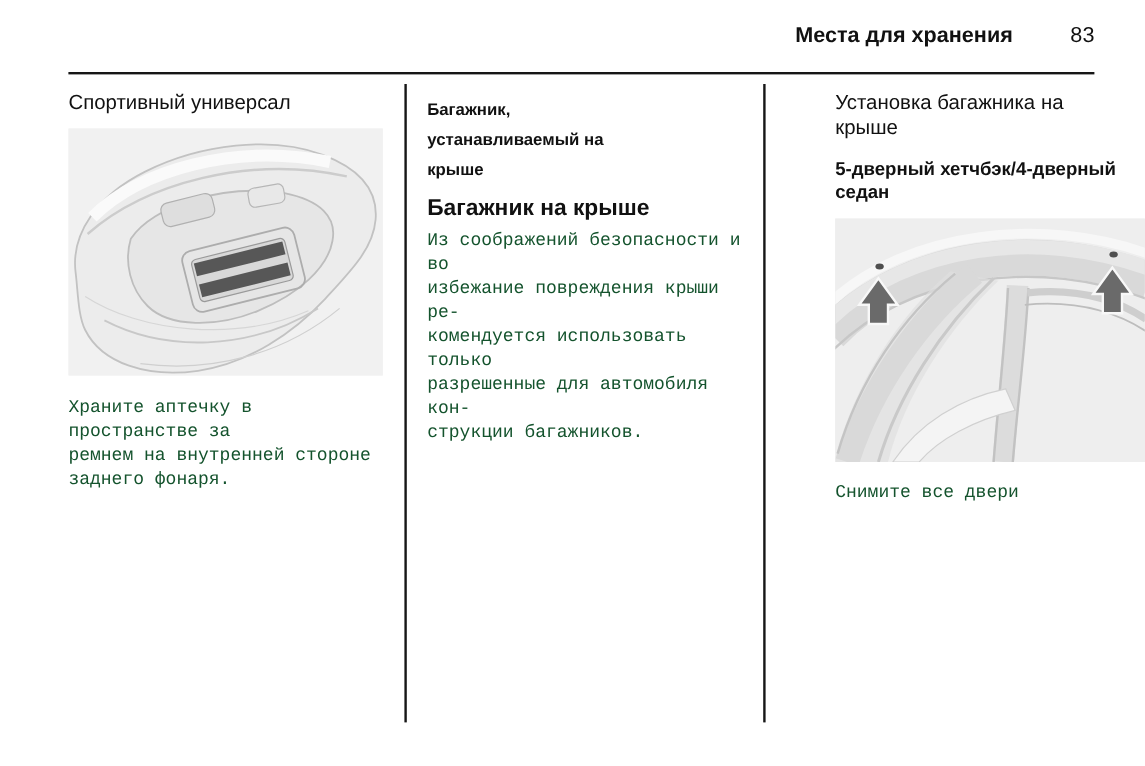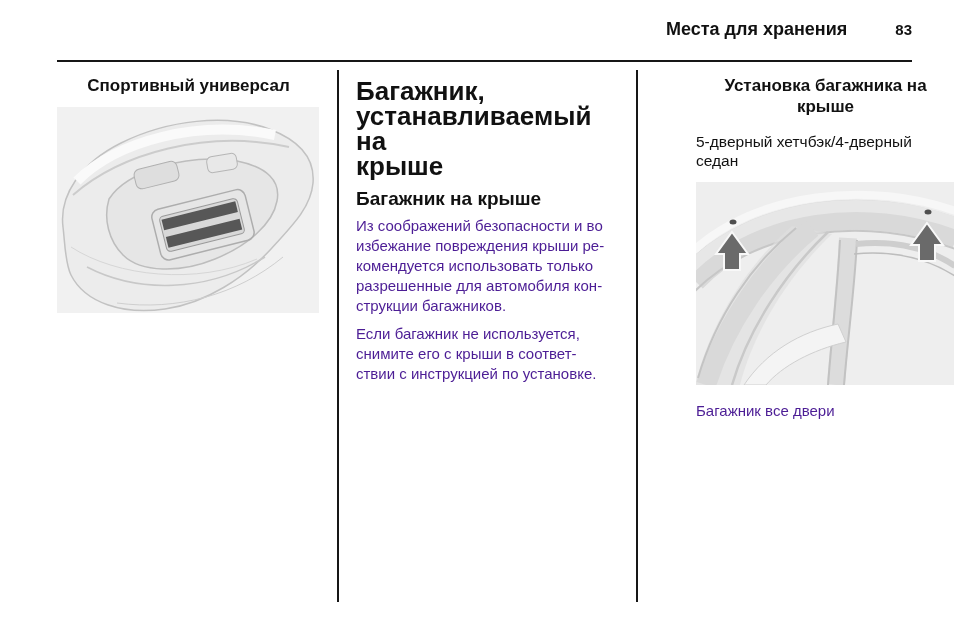--- a/index.html
+++ b/index.html
@@ -13,57 +13,57 @@
   }
   .page { position: absolute; inset: 0; background: #ffffff; }
 
   .header-row {
     position: absolute; top: 19px; left: 57px; width: 855px;
     display: flex; justify-content: flex-end; align-items: baseline;
     gap: 48px;
     text-align: right;
   }
   .header-title { font-size: 18px; font-weight: bold; color: #111; }
-  .page-number  { font-size: 15px; font-weight: bold; color: #111; }
+  .page-number  { font-size: 18px; font-weight: normal; color: #111; }
 
   .header-rule {
     position: absolute; top: 60px; left: 57px; width: 855px; height: 2px;
     background: #161616;
   }
   .vrule {
     position: absolute; top: 70px; width: 2px; height: 532px;
     background: #161616;
   }
   .vrule-1 { left: 337px; }
   .vrule-2 { left: 636px; }
 
   .col { position: absolute; top: 75px; }
   .col-1 { left: 57px;  width: 263px; }
   .col-2 { left: 356px; width: 266px; }
   .col-3 { left: 654px; width: 259px; margin-left: 42px; }
 
   .h-small {
-    font-size: 17px; font-weight: bold; color: #111;
-    line-height: 21px; margin: 0; white-space: pre-line; text-align: center;
+    font-size: 17px; font-weight: normal; color: #111;
+    line-height: 21px; margin: 0; white-space: pre-line;
   }
   .h-large {
-    font-size: 26px; font-weight: bold; color: #111;
+    font-size: 14px; font-weight: bold; color: #111;
     line-height: 25px; margin: 4px 0 0 0; white-space: pre-line;
   }
   .h-mid {
     font-size: 19px; font-weight: bold; color: #111;
     line-height: 23px; margin: 8px 0 0 0;
   }
   .h-xs {
-    font-size: 15.5px; font-weight: normal; color: #111;
+    font-size: 15.5px; font-weight: bold; color: #111;
     line-height: 19px; margin: 15px 0 0 0; white-space: pre-line;
   }
   .body-text {
-    font-size: 15px; line-height: 20px; color: #4c1d95;
-    margin: 0 0 8px 0; white-space: pre-line;
+    font-size: 15px; line-height: 20px; color: #14532d;
+    margin: 0 0 8px 0; white-space: pre-line; font-family: Liberation Mono, monospace;
   }
   .figure {
     background: #f1f1f1; overflow: hidden; line-height: 0;
   }
   .figure-1 { margin-top: 11px; width: 262px; height: 206px; }
   .figure-1 + .body-text { margin-top: 17px; }
   .figure-3 { margin-top: 12px; width: 259px; height: 203px; background:#eeeeee; }
   .figure-3 + .body-text { margin-top: 16px; }
   .col-2 .h-mid + .body-text { margin-top: 6px; }
 </style>
@@ -106,35 +106,35 @@
           <rect x="107" y="103" width="76" height="11" fill="#575757"></rect>
           <rect x="107" y="121" width="76" height="11" fill="#575757"></rect>
         </g>
 
         <path d="M 30,160 C 80,186 150,186 208,150" stroke="#c8c8c8" stroke-width="1.5" fill="none"></path>
         <path d="M 14,140 C 60,170 140,178 200,152" stroke="#d6d6d6" stroke-width="1" fill="none"></path>
         <path d="M 60,196 C 120,204 180,188 226,150" stroke="#cfcfcf" stroke-width="1" fill="none"></path>
       </svg>
     </div>
 
+    <p class="body-text">Храните аптечку в пространстве за
+ремнем на внутренней стороне
+заднего фонаря.</p>
   </div>
 
   <div class="col col-2">
     <h1 class="h-large">Багажник,
 устанавливаемый на
 крыше</h1>
     <h2 class="h-mid">Багажник на крыше</h2>
     <p class="body-text">Из соображений безопасности и во
 избежание повреждения крыши ре-
 комендуется использовать только
 разрешенные для автомобиля кон-
 струкции багажников.</p>
-    <p class="body-text">Если багажник не используется,
-снимите его с крыши в соответ-
-ствии с инструкцией по установке.</p>
   </div>
 
   <div class="col col-3">
     <h2 class="h-small">Установка багажника на
 крыше</h2>
     <h3 class="h-xs">5-дверный хетчбэк/4-дверный
 седан</h3>
 
     <div class="figure figure-3">
       <svg width="259" height="203" viewBox="0 0 259 203">
@@ -160,16 +160,16 @@
         <path d="M 48,203 C 70,170 104,150 142,142 L 150,160 C 116,168 86,184 70,203 Z" fill="#f4f4f4" stroke="#d0d0d0" stroke-width="1"></path>
 
         <ellipse cx="37" cy="40" rx="3.5" ry="2.5" fill="#4f4f4f"></ellipse>
         <ellipse cx="232" cy="30" rx="3.5" ry="2.5" fill="#4f4f4f"></ellipse>
 
         <polygon points="36,50 52,72 44,72 44,88 28,88 28,72 20,72" fill="#6a6a6a" stroke="#f8f8f8" stroke-width="2"></polygon>
         <polygon points="231,41 247,63 239,63 239,79 223,79 223,63 215,63" fill="#6a6a6a" stroke="#f8f8f8" stroke-width="2"></polygon>
       </svg>
     </div>
 
-    <p class="body-text">Багажник все двери</p>
+    <p class="body-text">Снимите все двери</p>
   </div>
 
 </div>
 
 </body></html>

